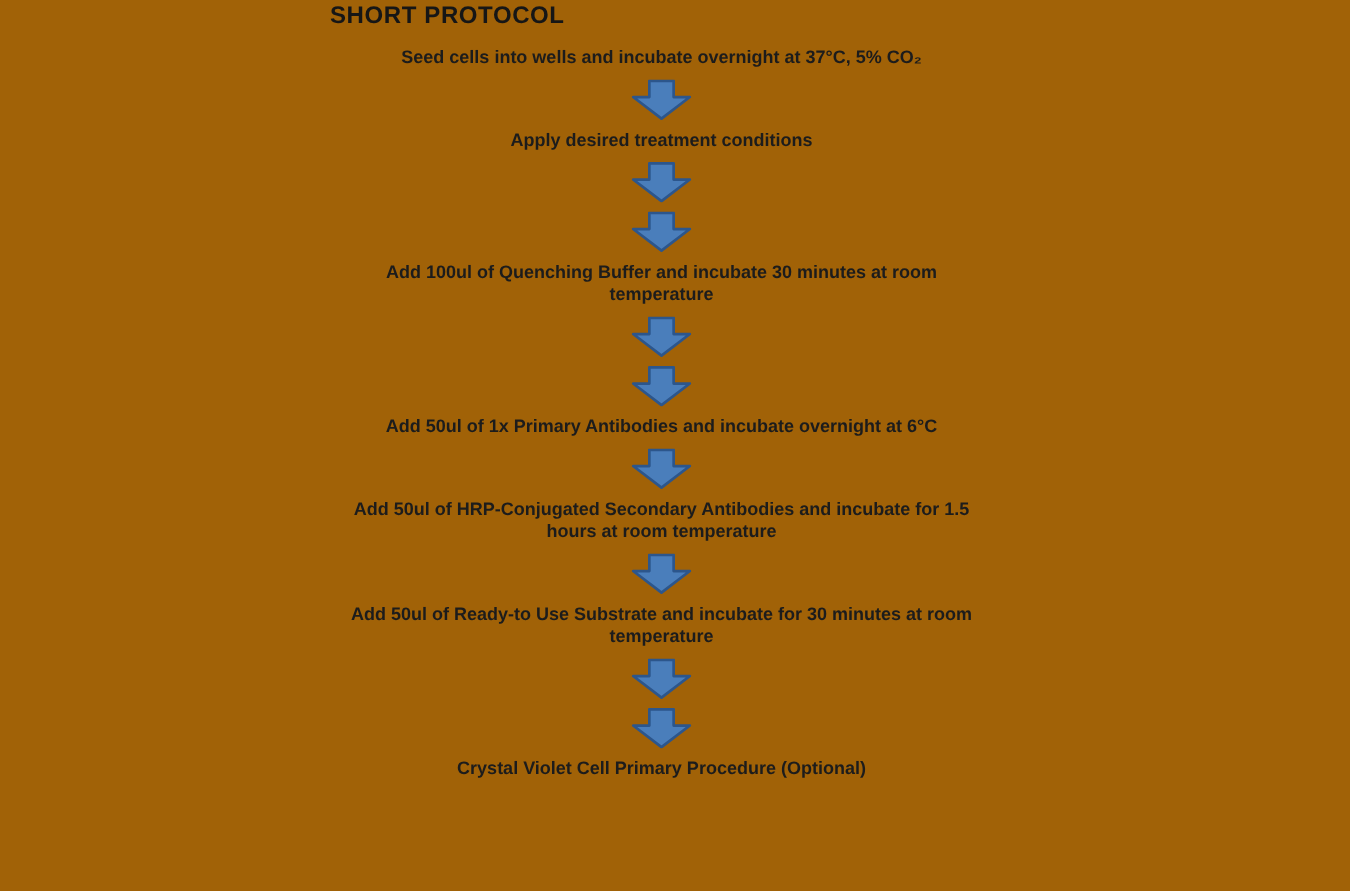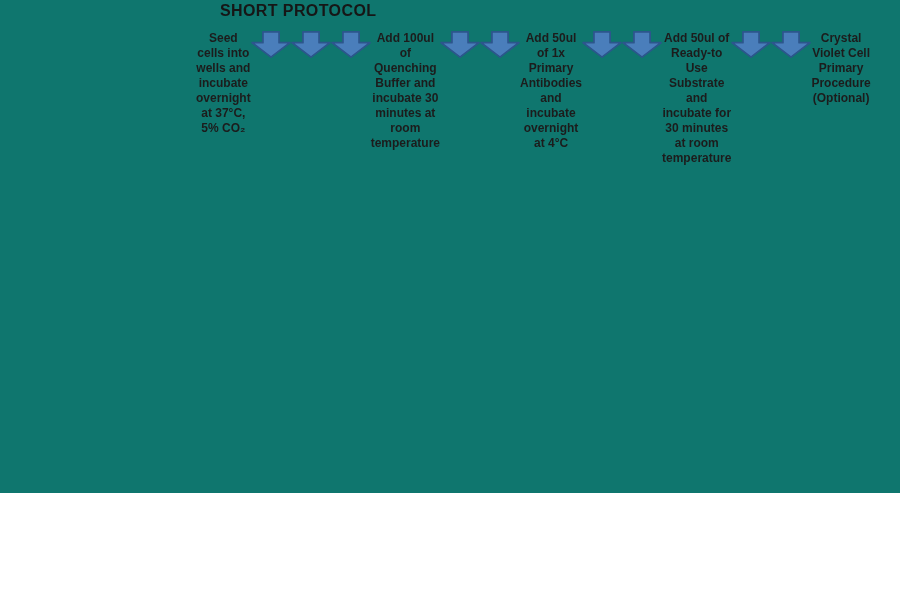--- a/index.html
+++ b/index.html
@@ -3,22 +3,22 @@
 <meta charset="utf-8">
 <style>
   html, body {
     margin: 0;
     padding: 0;
     background: #ffffff;
   }
   .canvas {
     position: relative;
     width: 900px;
-    height: 493px;
-    background: #0f766e;
+    height: 594px;
+    background: #a16207;
     overflow: hidden;
     font-family: "Liberation Sans", sans-serif;
     color: #1c1c1c;
   }
   .page-title {
     position: absolute;
     left: 220px;
     top: 1px;
     margin: 0;
     font-size: 16px;
@@ -27,20 +27,22 @@
     letter-spacing: 0.4px;
     color: #161616;
     white-space: nowrap;
   }
   .flow {
     position: absolute;
     left: 196px;
     top: 31px;
     width: 490px;
     display: flex;
+    flex-direction: column;
+    align-items: center;
     row-gap: 7px;
   }
   .step {
     width: 100%;
     text-align: center;
     font-size: 12px;
     line-height: 15px;
     font-weight: 700;
     color: #1c1c1c;
     white-space: pre-line;
@@ -62,20 +64,21 @@
 
 <div class="canvas">
   <h1 class="page-title">SHORT PROTOCOL</h1>
   <div class="flow" id="flow">
       <div class="step">Seed cells into wells and incubate overnight at 37°C, 5% CO₂</div>
       <div class="arrow">
     <svg viewBox="0 0 44 30" width="40" height="27" aria-hidden="true">
       <path d="M13 1 H31 V13 H43 L22 29 L1 13 H13 Z" stroke-width="2" stroke-linejoin="round" fill="#4a7ebb" stroke="#2c568c"></path>
     </svg>
   </div>
+      <div class="step">Apply desired treatment conditions</div>
       <div class="arrow">
     <svg viewBox="0 0 44 30" width="40" height="27" aria-hidden="true">
       <path d="M13 1 H31 V13 H43 L22 29 L1 13 H13 Z" stroke-width="2" stroke-linejoin="round" fill="#4a7ebb" stroke="#2c568c"></path>
     </svg>
   </div>
       <div class="arrow">
     <svg viewBox="0 0 44 30" width="40" height="27" aria-hidden="true">
       <path d="M13 1 H31 V13 H43 L22 29 L1 13 H13 Z" stroke-width="2" stroke-linejoin="round" fill="#4a7ebb" stroke="#2c568c"></path>
     </svg>
   </div>
@@ -84,26 +87,28 @@
       <div class="arrow">
     <svg viewBox="0 0 44 30" width="40" height="27" aria-hidden="true">
       <path d="M13 1 H31 V13 H43 L22 29 L1 13 H13 Z" stroke-width="2" stroke-linejoin="round" fill="#4a7ebb" stroke="#2c568c"></path>
     </svg>
   </div>
       <div class="arrow">
     <svg viewBox="0 0 44 30" width="40" height="27" aria-hidden="true">
       <path d="M13 1 H31 V13 H43 L22 29 L1 13 H13 Z" stroke-width="2" stroke-linejoin="round" fill="#4a7ebb" stroke="#2c568c"></path>
     </svg>
   </div>
-      <div class="step">Add 50ul of 1x Primary Antibodies and incubate overnight at 4°C</div>
+      <div class="step">Add 50ul of 1x Primary Antibodies and incubate overnight at 6°C</div>
       <div class="arrow">
     <svg viewBox="0 0 44 30" width="40" height="27" aria-hidden="true">
       <path d="M13 1 H31 V13 H43 L22 29 L1 13 H13 Z" stroke-width="2" stroke-linejoin="round" fill="#4a7ebb" stroke="#2c568c"></path>
     </svg>
   </div>
+      <div class="step">Add 50ul of HRP-Conjugated Secondary Antibodies and incubate for 1.5
+hours at room temperature</div>
       <div class="arrow">
     <svg viewBox="0 0 44 30" width="40" height="27" aria-hidden="true">
       <path d="M13 1 H31 V13 H43 L22 29 L1 13 H13 Z" stroke-width="2" stroke-linejoin="round" fill="#4a7ebb" stroke="#2c568c"></path>
     </svg>
   </div>
       <div class="step">Add 50ul of Ready-to Use Substrate and incubate for 30 minutes at room
 temperature</div>
       <div class="arrow">
     <svg viewBox="0 0 44 30" width="40" height="27" aria-hidden="true">
       <path d="M13 1 H31 V13 H43 L22 29 L1 13 H13 Z" stroke-width="2" stroke-linejoin="round" fill="#4a7ebb" stroke="#2c568c"></path>

